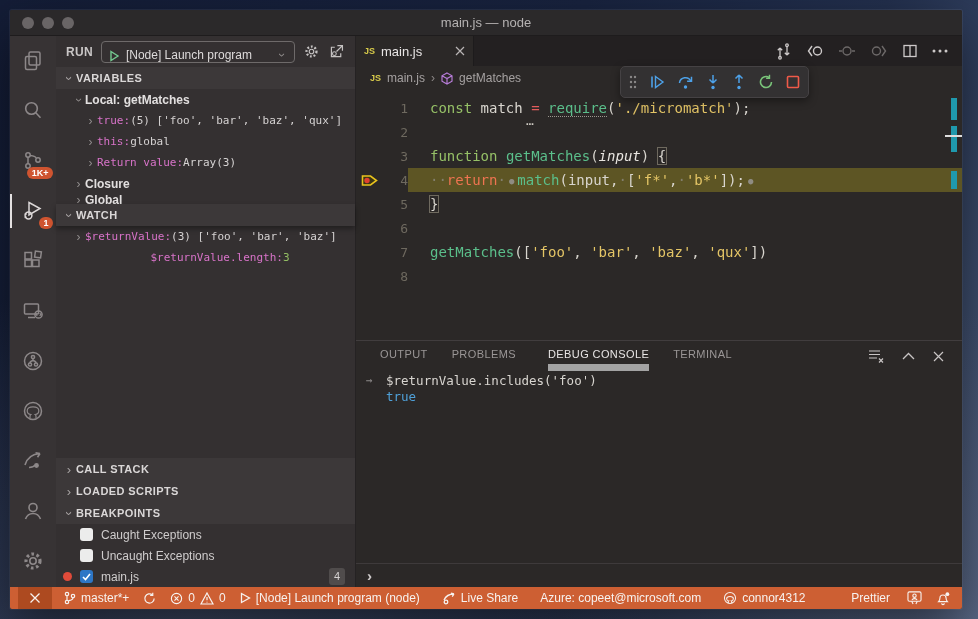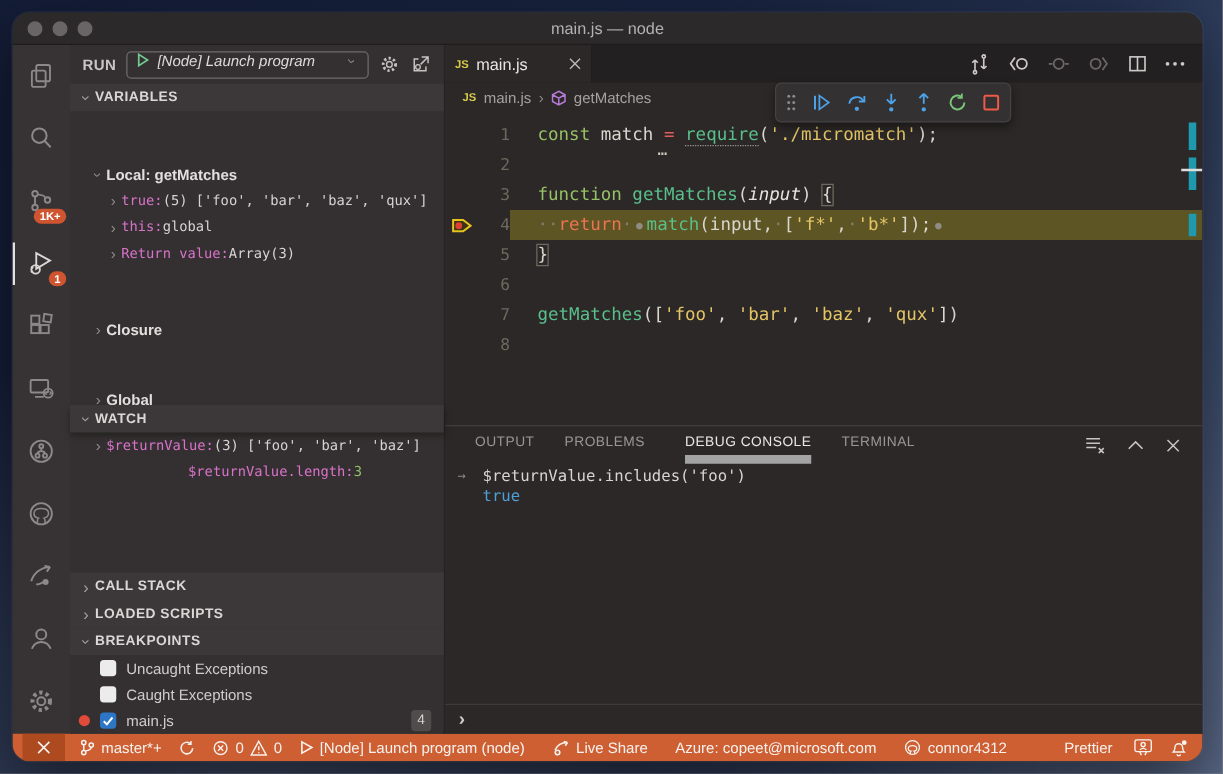--- a/index.html
+++ b/index.html
@@ -7,21 +7,21 @@
   body{
     font-family:"Liberation Sans", sans-serif;
     background:
       radial-gradient(ellipse at 20% 105%, rgba(130,145,170,.38), transparent 42%),
       radial-gradient(ellipse at 100% 100%, rgba(100,115,145,.45), transparent 35%),
       linear-gradient(118deg,#141d37 0%,#18233f 45%,#23304e 68%,#3c4c6c 85%,#556382 100%);
     position:relative;
   }
   .window{
     position:absolute; left:10px; top:10px; width:952px; height:599px;
-    background:#2f2c2c; border-radius:14px; overflow:hidden;
+    background:#2f2c2c; border-radius:2px; overflow:hidden;
     box-shadow:0 22px 55px rgba(0,0,0,.55), 0 0 0 1px rgba(255,255,255,.07);
     display:flex; flex-direction:column;
   }
   
   .titlebar{ height:26px; background:#2b292a; border-bottom:1px solid #1e1c1d;
     display:flex; align-items:center; position:relative; flex:none;}
   .traffic{ display:flex; gap:8px; margin-left:12px; }
   .tl{ width:12px; height:12px; border-radius:50%; background:#696566; }
   .wtitle{ position:absolute; left:0; right:0; text-align:center; font-size:13px; color:#b5b2b2; }
   
@@ -32,31 +32,31 @@
   .acell.active{ color:#dbd7d7; }
   .acell.active::before{ content:""; position:absolute; left:0; top:8px; bottom:8px; width:2px; background:#e4e1e1;}
   .abadge{ position:absolute; right:3px; bottom:7px; background:#cf5430; color:#fff;
     font-size:9px; font-weight:bold; border-radius:8px; padding:1.5px 4.5px; line-height:1;}
   
   .sidebar{ width:300px; background:#343031; flex:none; display:flex; flex-direction:column;
     border-right:1px solid #252223; color:#cfcccc; position:relative;}
   .runrow{ height:31px; display:flex; align-items:center; padding:0 10px; gap:8px; flex:none;}
   .runlabel{ font-size:12px; font-weight:bold; color:#c9c6c6; letter-spacing:.3px;}
   .rundrop{ flex:1; height:22px; border:1px solid #6e6a6a; border-radius:4px;
-    display:flex; align-items:flex-start; gap:6px; padding:0 6px; min-width:0;font-style:italic;}
+    display:flex; align-items:flex-end; gap:6px; padding:0 6px; min-width:0;}
   .rundrop .cfg{ font-size:12px; color:#dedbdb; white-space:nowrap; overflow:hidden; flex:1;}
   .shead{ height:22px; background:#3c3839; display:flex; align-items:center; font-size:11px;
     font-weight:bold; letter-spacing:.4px; color:#dad7d7; padding-left:6px; flex:none; position:relative; z-index:2;}
   .shead .hchev{ display:inline-block; width:14px; text-align:center; color:#a5a1a1; font-weight:normal; font-size:13px;}
   .hchev.down::before{content:"›"; display:inline-block; transform:rotate(90deg);}
   .hchev.right::before{content:"›"; display:inline-block;}
   .shead.sticky{ box-shadow:0 3px 5px rgba(0,0,0,.35);}
   .trow{ height:21px; display:flex; align-items:center; font-family:"DejaVu Sans Mono",monospace;
     font-size:11px; white-space:nowrap; overflow:hidden; flex:none;}
-  .trow.scope{ font-family:"Liberation Sans",sans-serif; font-size:12px; font-weight:bold; color:#e2dfdf;margin-top:40px;}
+  .trow.scope{ font-family:"Liberation Sans",sans-serif; font-size:12px; font-weight:bold; color:#e2dfdf;}
   .trow.clipped{ height:11px; overflow:hidden; }
   .chev{ display:inline-block; width:13px; text-align:center; color:#908c8c; font-size:12px; flex:none;
     font-family:"Liberation Sans",sans-serif; font-weight:normal;}
   .chev.down{ transform:rotate(90deg); }
   .tk.key{ color:#d873c9; } .tk.val{ color:#d6d3d3; } .tk.green{ color:#93be63; }
   .tk.scope{ color:#e2dfdf; }
   .spacer{ flex:1; }
   .bprow{ height:21px; display:flex; align-items:center; padding-left:24px; gap:8px; font-size:12px; flex:none; position:relative;}
   .bpdot{ position:absolute; left:7px; width:9px; height:9px; border-radius:50%; background:#e04b3a;}
   .cb{ width:13px; height:13px; border-radius:3px; background:#ececec; flex:none; display:flex; align-items:center; justify-content:center;}
@@ -302,25 +302,25 @@
         <span class="hchev right"></span>
         <span>LOADED SCRIPTS</span>
       </div>
       <div class="shead">
         <span class="hchev down"></span>
         <span>BREAKPOINTS</span>
       </div>
       <div>
           <div class="bprow">
             <span class="cb "></span>
-            <span>Uncaught Exceptions</span>
+            <span>Caught Exceptions</span>
           </div>
           <div class="bprow">
             <span class="cb "></span>
-            <span>Caught Exceptions</span>
+            <span>Uncaught Exceptions</span>
           </div>
           <div class="bprow">
             <span class="bpdot"></span>
             <span class="cb checked">
               <svg width="9" height="8" viewBox="0 0 9 8" fill="none" stroke="#fff" stroke-width="1.6">
                 <path d="M1 4 L3.5 6.5 L8 1"></path>
               </svg>
             </span>
             <span>main.js</span>
             <span class="badge4">4</span>

